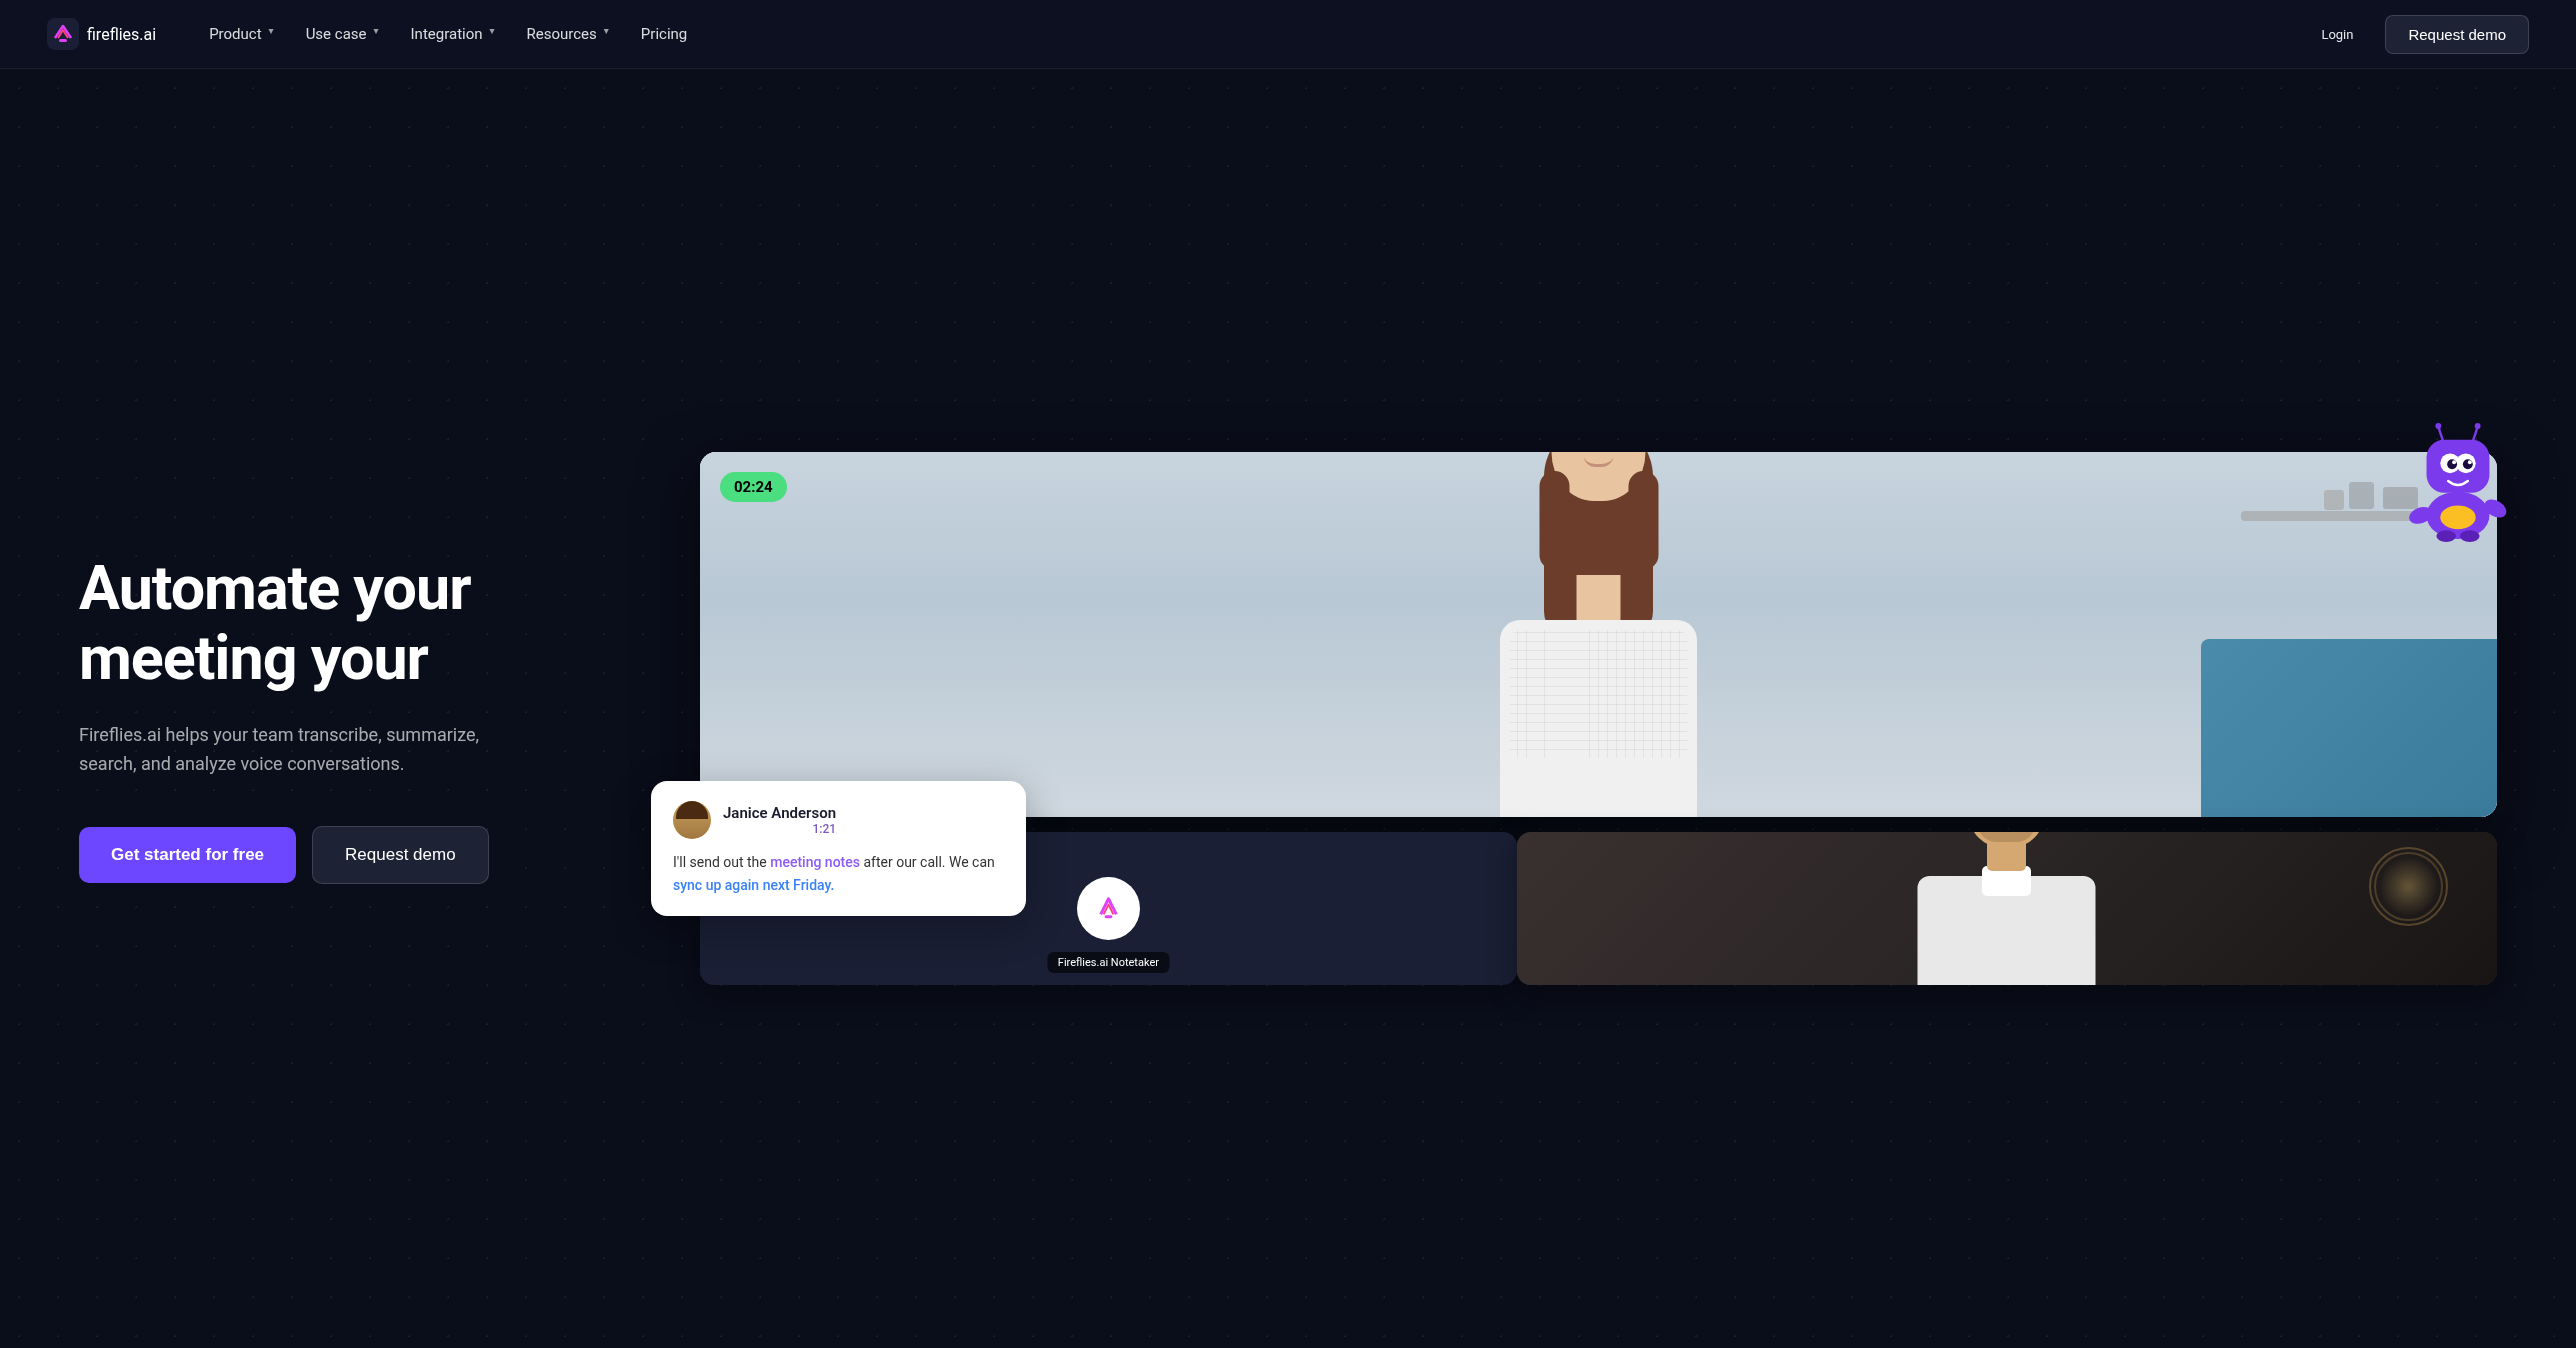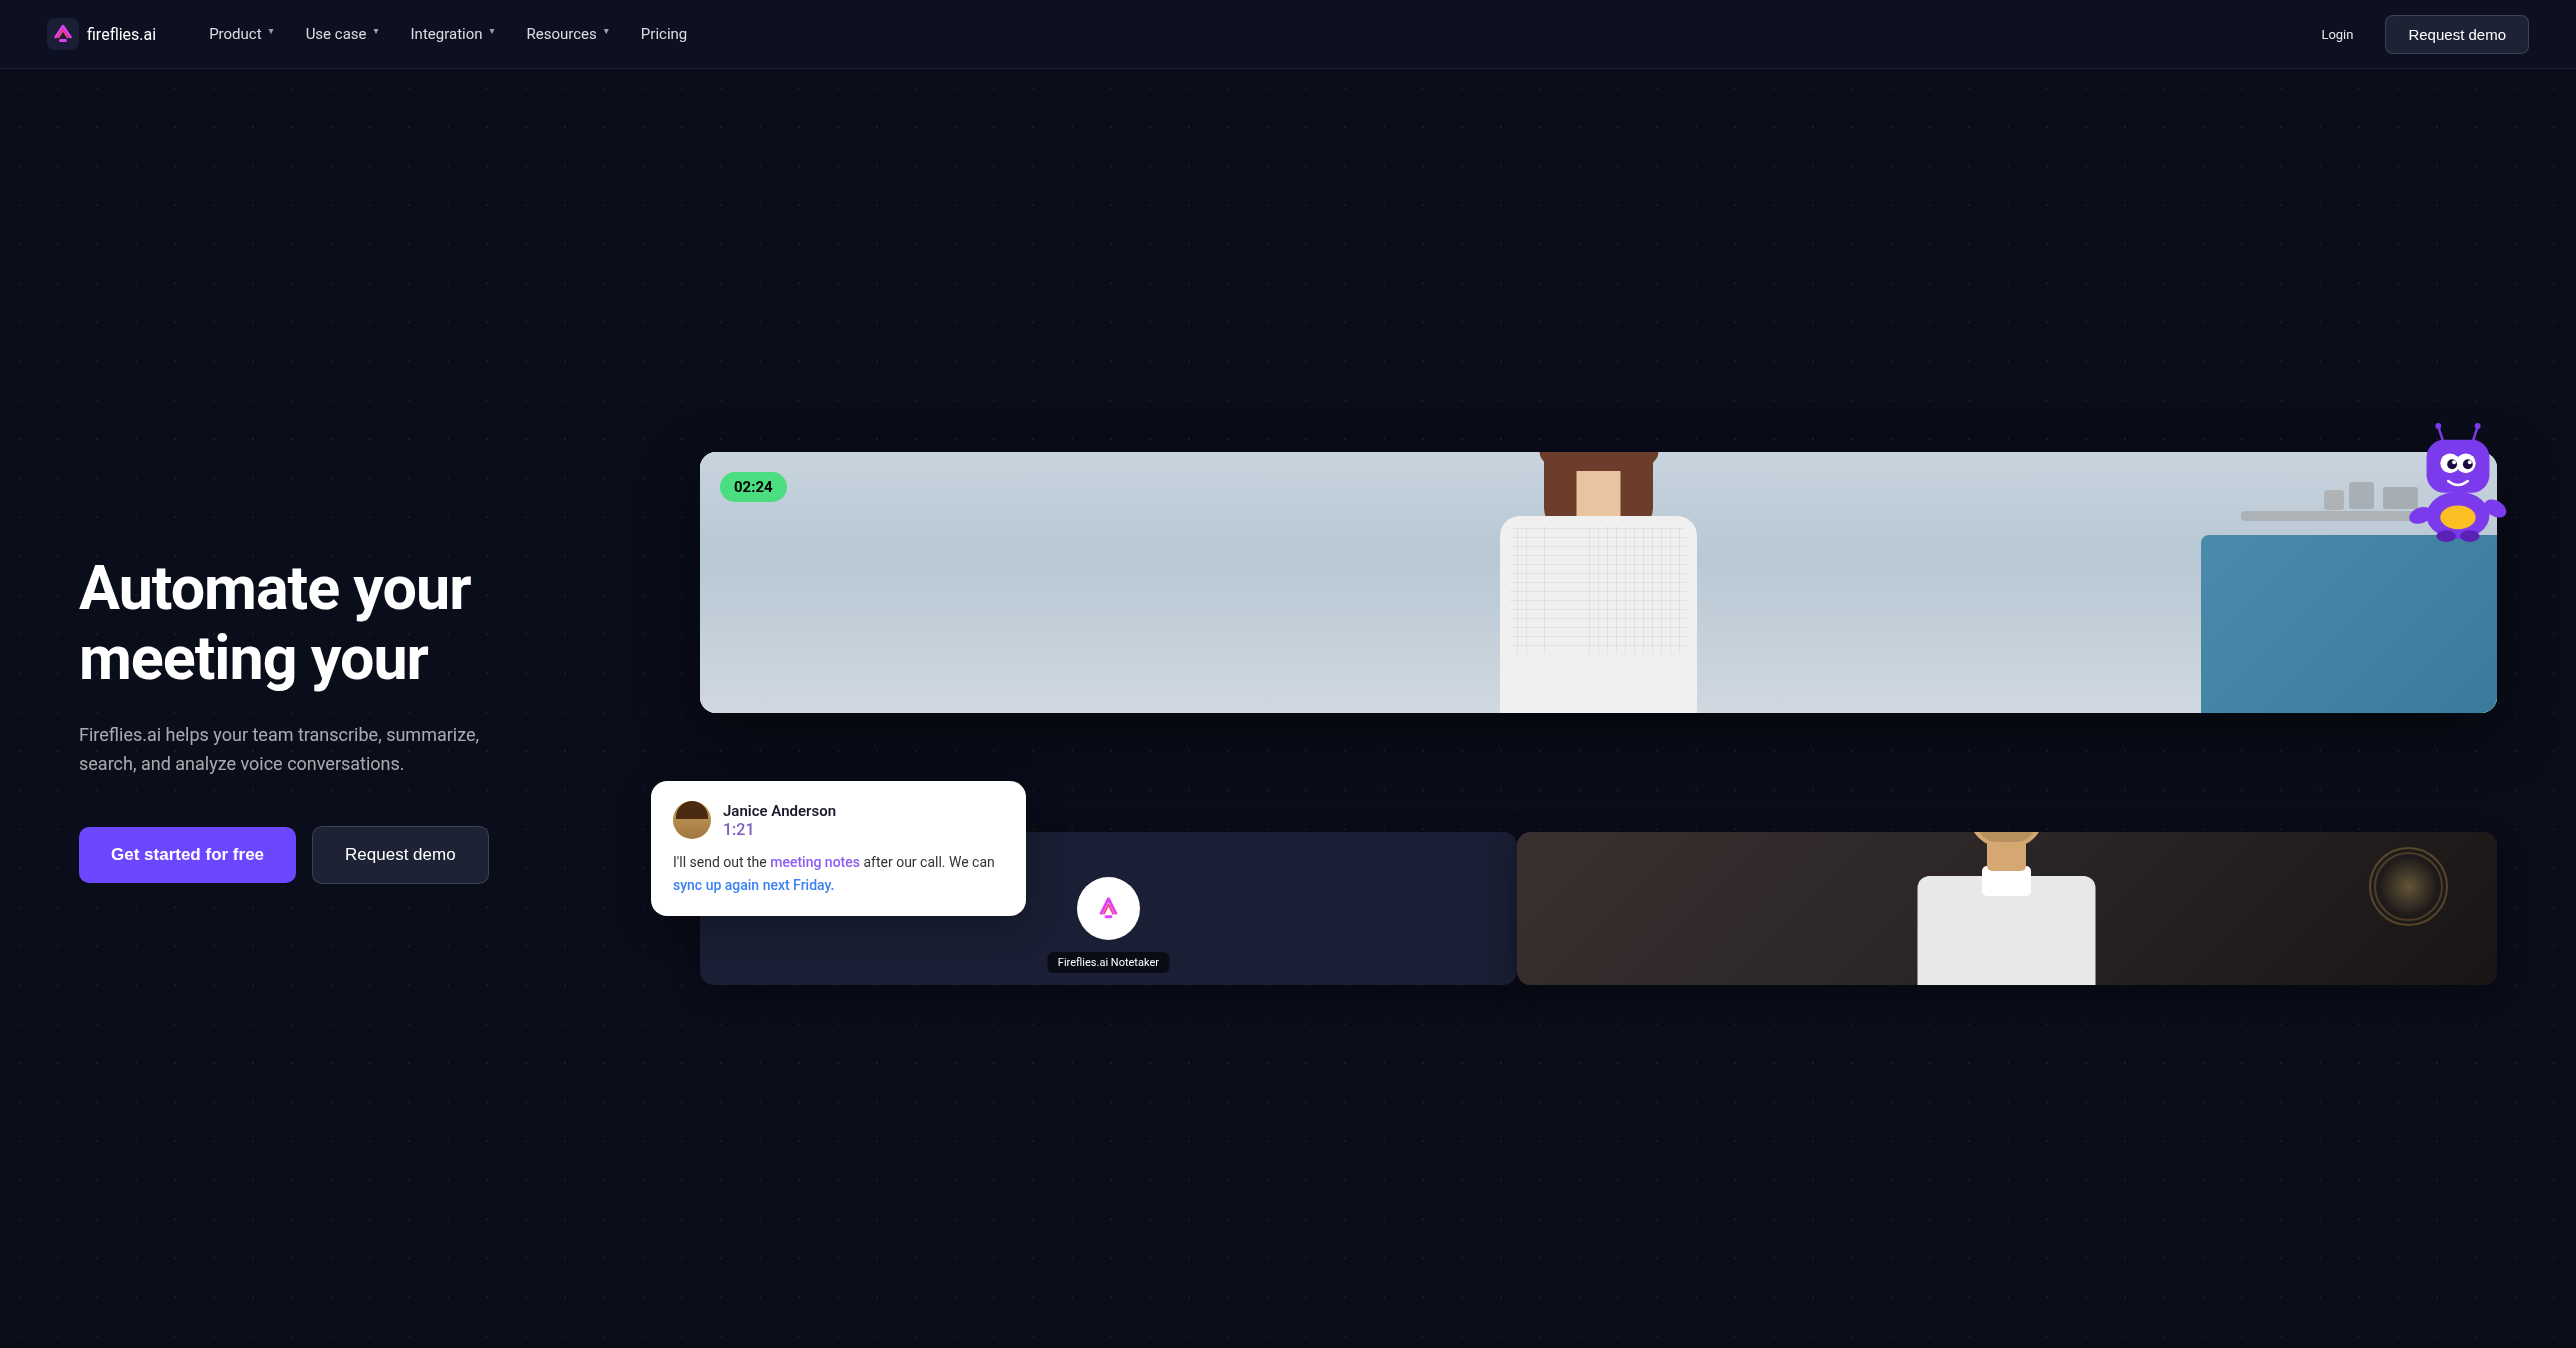--- a/index.html
+++ b/index.html
@@ -157,21 +157,21 @@
       z-index: 2;
       min-height: 533px;
     }
 
     
     .video-main {
       position: absolute;
       top: 0;
       left: 49px;
       right: 0;
-      height: 261px;
+      height: 365px;
       border-radius: 16px;
       overflow: hidden;
       background: #c8d0d8;
       box-shadow: 0 20px 59px rgba(0,0,0,0.5);
     }
 
     
     .woman-bg {
       width: 100%;
       height: 100%;
@@ -241,23 +241,24 @@
       height: 18px;
       background: #4a2a10;
       border-radius: 16px 16px 0 0;
     }
     .chat-name {
       font-size: 15px;
       font-weight: 600;
       color: #1a1a2e;
     }
     .chat-time {
-      font-size: 16px;
+      font-size: 12px;
       color: #7c5cbf;
       font-weight: 500;
+      text-align: right;
     }
     .chat-text {
       font-size: 14px;
       color: #333;
       line-height: 1.6;
     }
     .highlight-purple { color: #8b5cf6; font-weight: 500; }
     .highlight-blue { color: #3b82f6; font-weight: 500; }
 
     

